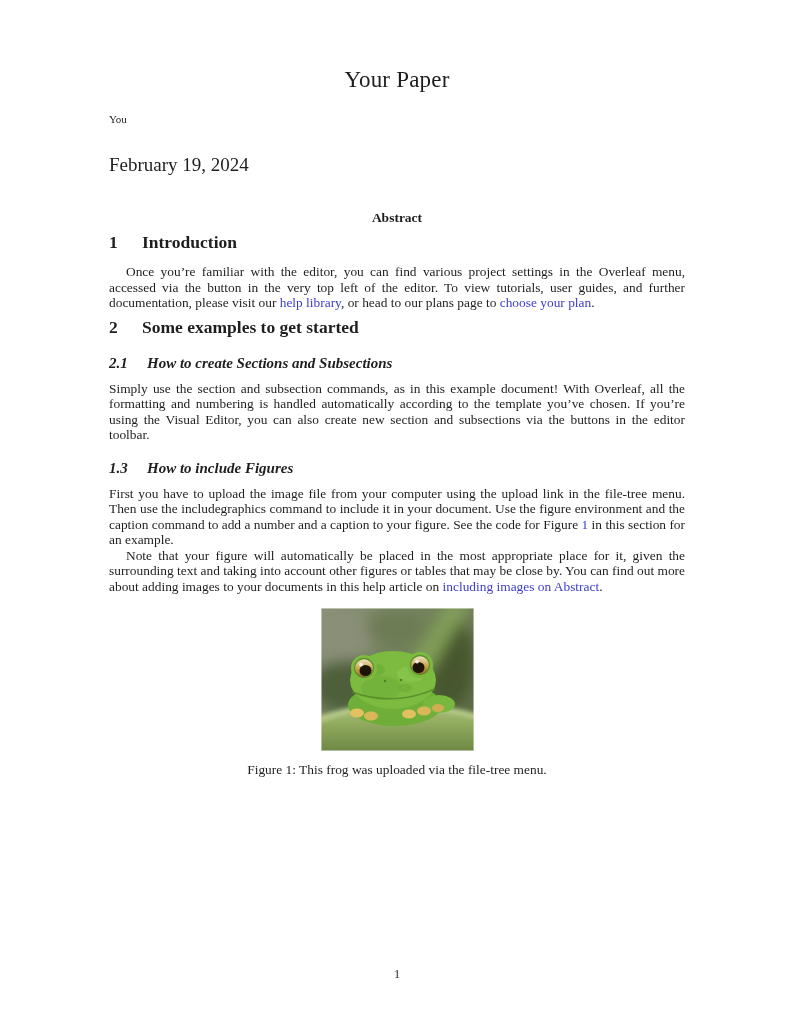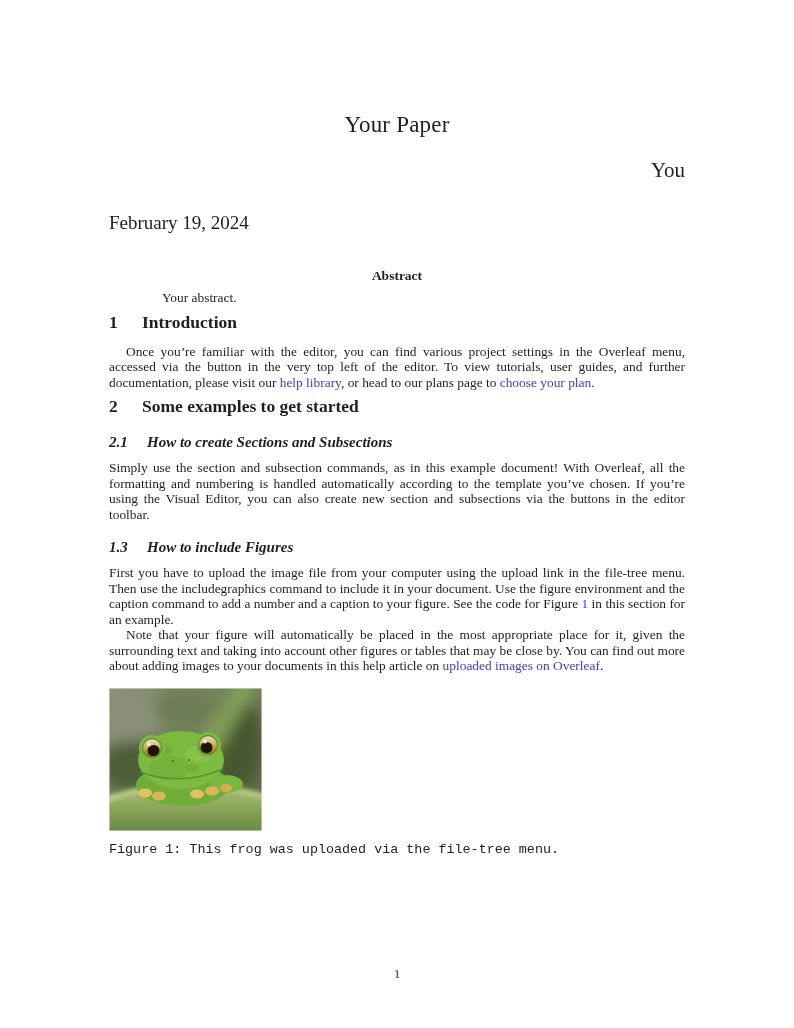--- a/index.html
+++ b/index.html
@@ -2,63 +2,62 @@
 <html style="--link-color: #3d3dcc;"><head>
 <meta charset="utf-8">
 <style>
   html,body { margin:0; padding:0; background:#ffffff; }
   .page {
     position:relative; width:794px; height:1028px; background:#ffffff;
     font-family:"Liberation Serif","DejaVu Serif",serif; color:#1e1e1e;
     overflow:hidden; margin:0 auto;
   }
   .content-col { width:576px; margin:0 auto; }
-  h1.paper-title { font-size:23px; font-weight:400; text-align:center; margin:0; padding-top:112px; letter-spacing:.2px; }
-  .paper-author { text-align:right; font-size:21px; margin-top:20px; }
+  h1.paper-title { font-size:23px; font-weight:400; text-align:center; margin:0; padding-top:67px; letter-spacing:.2px; }
+  .paper-author { text-align:left; font-size:11px; margin-top:20px; }
   .paper-date   { text-align:left; font-size:19px; margin-top:29px; }
   .abstract { margin-top:34px; }
   .abstract-heading { text-align:center; font-size:13.5px; font-weight:700; }
   .abstract-body { font-size:13.4px; line-height:15.5px; margin:6px 36px 0; text-indent:17px; }
   h2.sec { font-size:17.5px; font-weight:700; margin:6px 0 11px; }
   h3.subsec { font-size:15px; font-weight:700; margin:17px 0 9px;font-style:italic; }
   .hnum { display:inline-block; }
   h2.sec .hnum { min-width:33px; }
   h3.subsec .hnum { min-width:38px; }
   p.body-par { font-size:13.4px; line-height:15.5px; text-align:justify; margin:0; }
   p.body-par.indent { text-indent:17px; }
   a.doclink { color:var(--link-color,#3d3dcc); text-decoration:none; cursor:pointer; }
-  figure.doc-figure { margin:14px 0 12px; text-align:left;font-family:Liberation Mono, monospace; }
+  figure.doc-figure { margin:14px 0 12px; text-align:center; }
   .fig-img { width:153px; height:143px; display:inline-block; vertical-align:top; }
   figcaption.fig-cap { font-size:13.4px; margin-top:11px; }
   .page-footer { position:absolute; left:0; right:0; top:966px; text-align:center; font-size:13.4px; color:#3a3a3a; }
 </style>
 </head>
 <body>
 
 <div class="page">
   <header class="content-col">
     <h1 class="paper-title">Your Paper</h1>
     <div class="paper-author">You</div>
     <div class="paper-date">February 19, 2024</div>
   </header>
 
   <section class="content-col abstract">
     <div class="abstract-heading">Abstract</div>
-    <p class="abstract-body">Your abstract.</p>
   </section>
 
   <main class="content-col" id="doc-content">
       <h2 class="sec"><span class="hnum">1</span><span>Introduction</span></h2>
       <p class="body-par indent">Once you’re familiar with the editor, you can find various project settings in the Overleaf menu, accessed via the button in the very top left of the editor. To view tutorials, user guides, and further documentation, please visit our <a class="doclink">help library</a>, or head to our plans page to <a class="doclink">choose your plan</a>.</p>
       <h2 class="sec"><span class="hnum">2</span><span>Some examples to get started</span></h2>
       <h3 class="subsec"><span class="hnum">2.1</span><span>How to create Sections and Subsections</span></h3>
       <p class="body-par">Simply use the section and subsection commands, as in this example document! With Overleaf, all the formatting and numbering is handled automatically according to the template you’ve chosen. If you’re using the Visual Editor, you can also create new section and subsections via the buttons in the editor toolbar.</p>
       <h3 class="subsec"><span class="hnum">1.3</span><span>How to include Figures</span></h3>
       <p class="body-par">First you have to upload the image file from your computer using the upload link in the file-tree menu. Then use the includegraphics command to include it in your document. Use the figure environment and the caption command to add a number and a caption to your figure. See the code for Figure <a class="doclink">1</a> in this section for an example.</p>
-      <p class="body-par indent">Note that your figure will automatically be placed in the most appropriate place for it, given the surrounding text and taking into account other figures or tables that may be close by. You can find out more about adding images to your documents in this help article on <a class="doclink">uploaded images on Overleaf</a>.</p>
+      <p class="body-par indent">Note that your figure will automatically be placed in the most appropriate place for it, given the surrounding text and taking into account other figures or tables that may be close by. You can find out more about adding images to your documents in this help article on <a class="doclink">including images on Abstract</a>.</p>
       <figure class="doc-figure">
   <svg class="fig-img" viewBox="0 0 153 143" xmlns="http://www.w3.org/2000/svg" role="img">
     <defs>
       <filter id="bgBlur" x="-30%" y="-30%" width="160%" height="160%">
               <feGaussianBlur stdDeviation="7"></feGaussianBlur>
             </filter>
       <filter id="softBlur" x="-20%" y="-20%" width="140%" height="140%">
               <feGaussianBlur stdDeviation="2.2"></feGaussianBlur>
             </filter>
       <linearGradient id="bgGrad" x1="0" y1="0" x2="1" y2="1">

